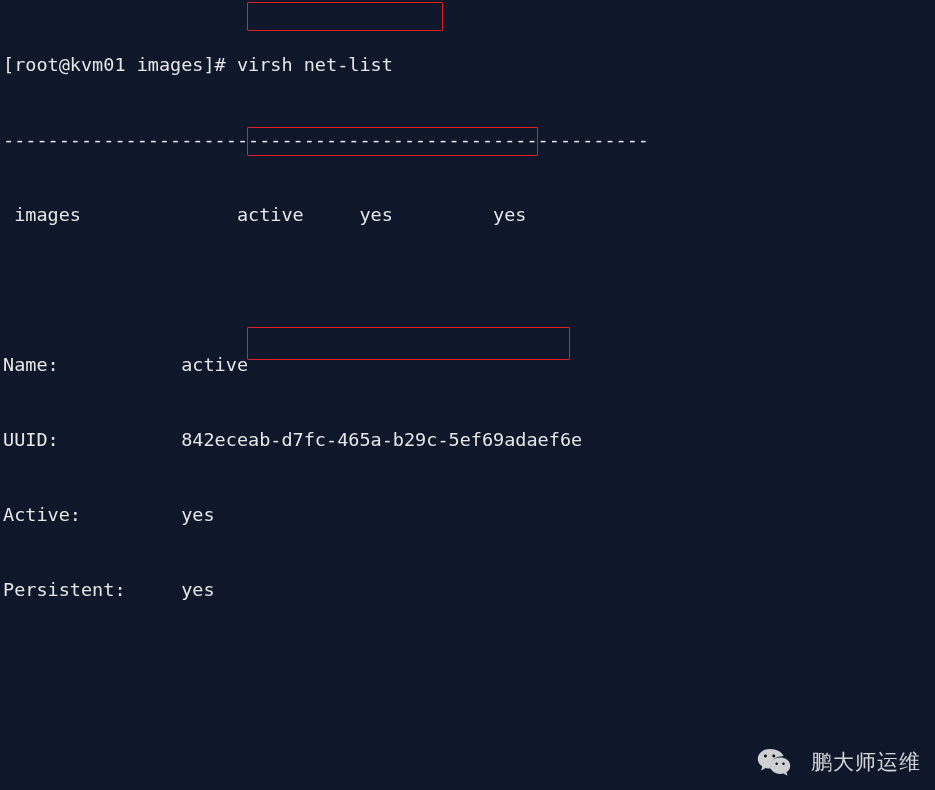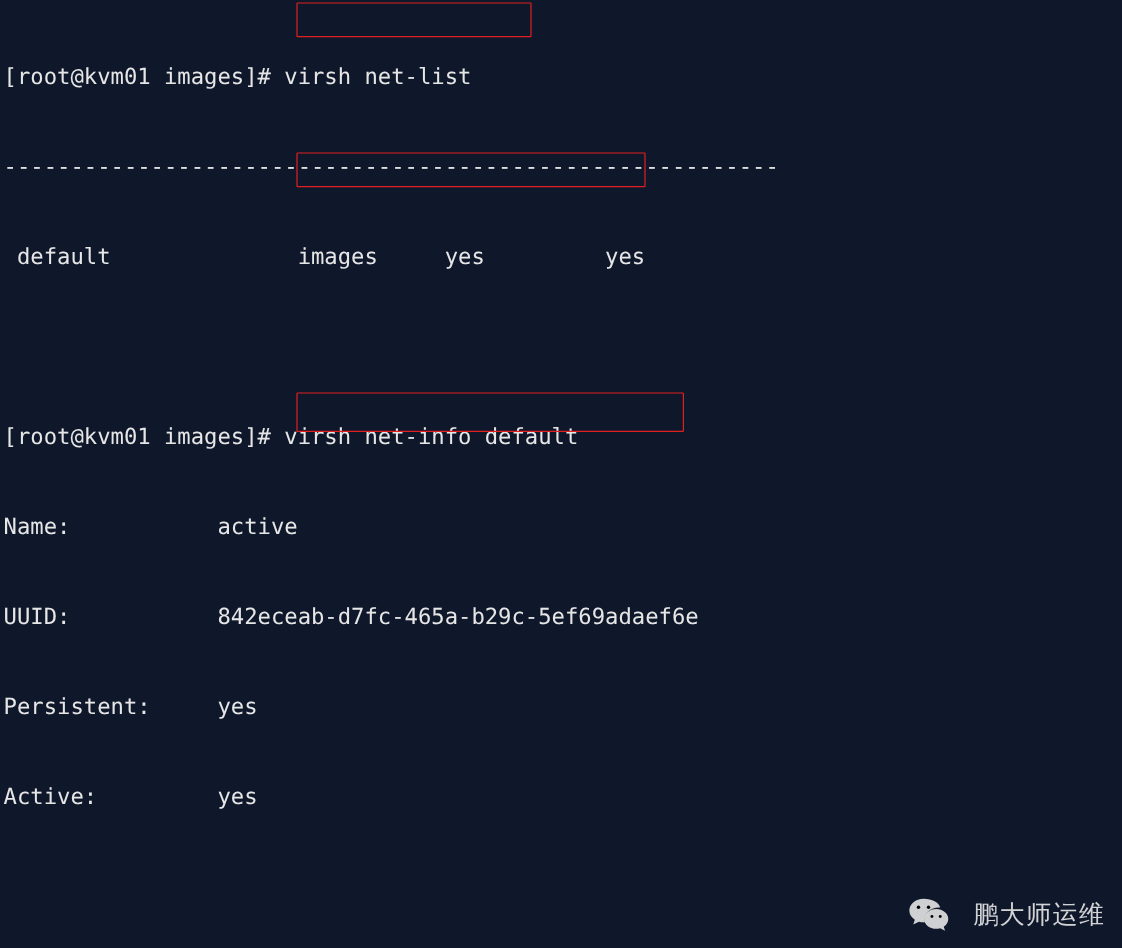--- a/index.html
+++ b/index.html
@@ -78,27 +78,26 @@
   }
 </style>
 </head>
 <body>
 
 <div id="terminal">
 
   <div class="screen">
     <div class="line">[root@kvm01 images]# virsh net-list</div>
     <div class="line">----------------------------------------------------------</div>
-    <div class="line"> default              images     yes         yes</div>
+    <div class="line"> images              active     yes         yes</div>
     <div class="line blank"></div>
-    <div class="line">[root@kvm01 images]# virsh net-info default</div>
     <div class="line">Name:           active</div>
     <div class="line">UUID:           842eceab-d7fc-465a-b29c-5ef69adaef6e</div>
+    <div class="line">Active:         yes</div>
     <div class="line">Persistent:     yes</div>
-    <div class="line">Active:         yes</div>
     
     
     
     
     
     
     
     
     
     

